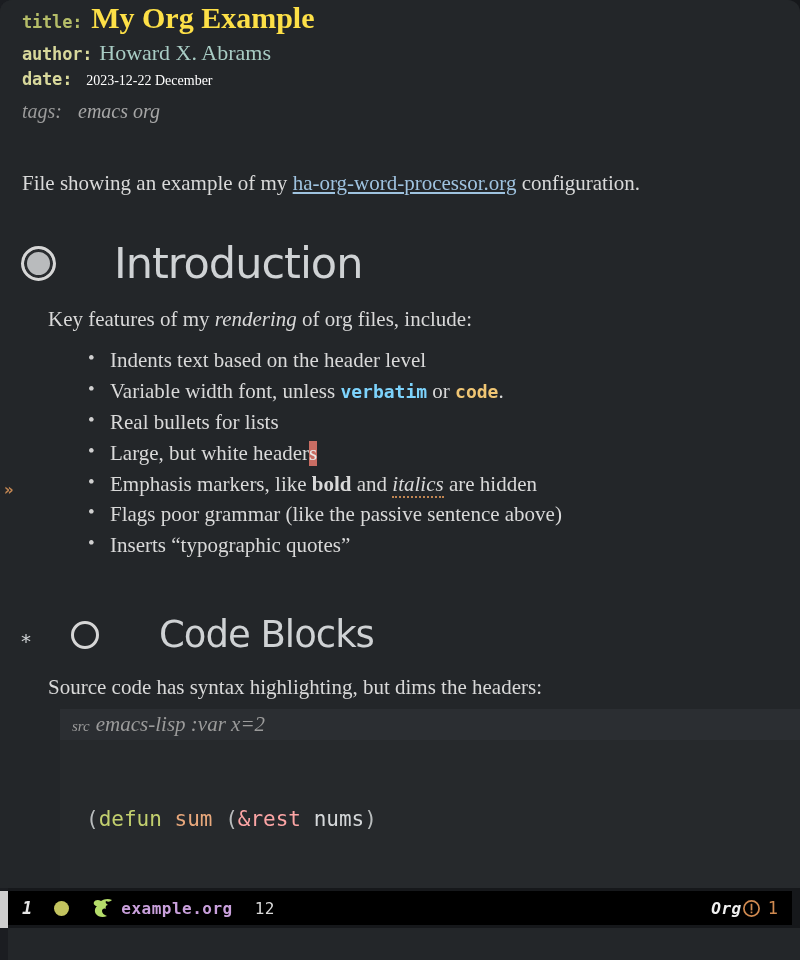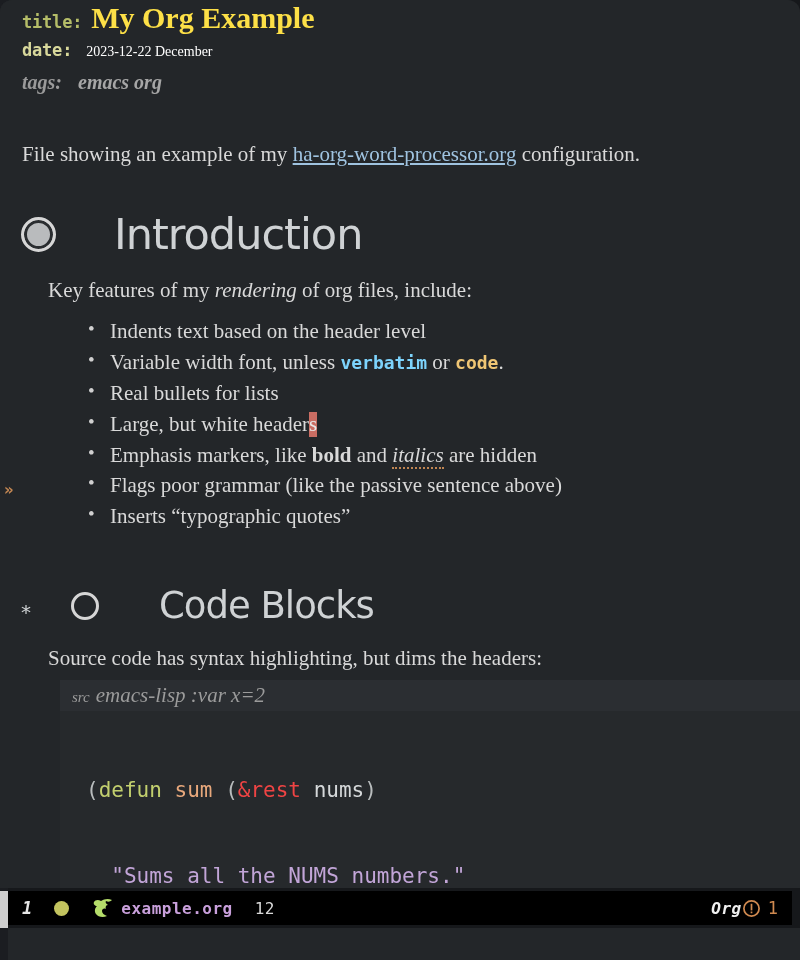--- a/index.html
+++ b/index.html
@@ -93,21 +93,21 @@
     margin-left: 7px;
   }
   .kw-value.date {
     color: #ffffff;
     font-size: 14px;
     margin-left: 14px;
   }
   .row-title  { height: 38px; padding-top: 2px; }
   .row-author { height: 29px; }
   .row-date   { height: 29px; }
-  .row-tags   { height: 32px; padding-top: 2px; font-weight: bold; }
+  .row-tags   { height: 32px; padding-top: 2px; }
 
   .tags-label {
     font-family: "Liberation Serif", serif;
     font-style: italic;
     font-size: 20px;
     color: #9a9a9a;
   }
   .tags-value {
     font-family: "Liberation Serif", serif;
     font-style: italic;
@@ -259,21 +259,21 @@
     font-size: 21px;
     line-height: 1.36;
     padding: 8px 0 8px 0;
     color: #c5c8c6;
     white-space: pre;
   }
   .src-body .ln { display: block; padding-left: 26px; }
   .t-paren   { color: #b8bcbd; }
   .t-defun   { color: #c2cf6e; }
   .t-fname   { color: #e8a87c; }
-  .t-amp     { color: #ef4444; }
+  .t-amp     { color: #fca5a5; }
   .t-var     { color: #d5d8da; }
   .t-string  { color: #c2a5d8; }
 
   
   #modeline {
     position: absolute;
     left: 8px;
     top: 891px;
     width: 784px;
     height: 34px;
@@ -378,20 +378,24 @@
       <span class="fringe-mark" style="top:483px;">»</span>
     </div>
 
     <div id="content">
 
       <div class="kw-line row-title">
         <span class="kw-label title">title:</span>
         <span class="kw-value title">My Org Example</span>
       </div>
 
+      <div class="kw-line row-author">
+        <span class="kw-label author">author:</span>
+        <span class="kw-value author">Howard X. Abrams</span>
+      </div>
 
       <div class="kw-line row-date">
         <span class="kw-label date">date:</span>
         <span class="kw-value date">2023-12-22 December</span>
       </div>
 
       <div class="kw-line row-tags">
         <span class="tags-label">tags:</span>
         <span class="tags-value">emacs org</span>
       </div>

